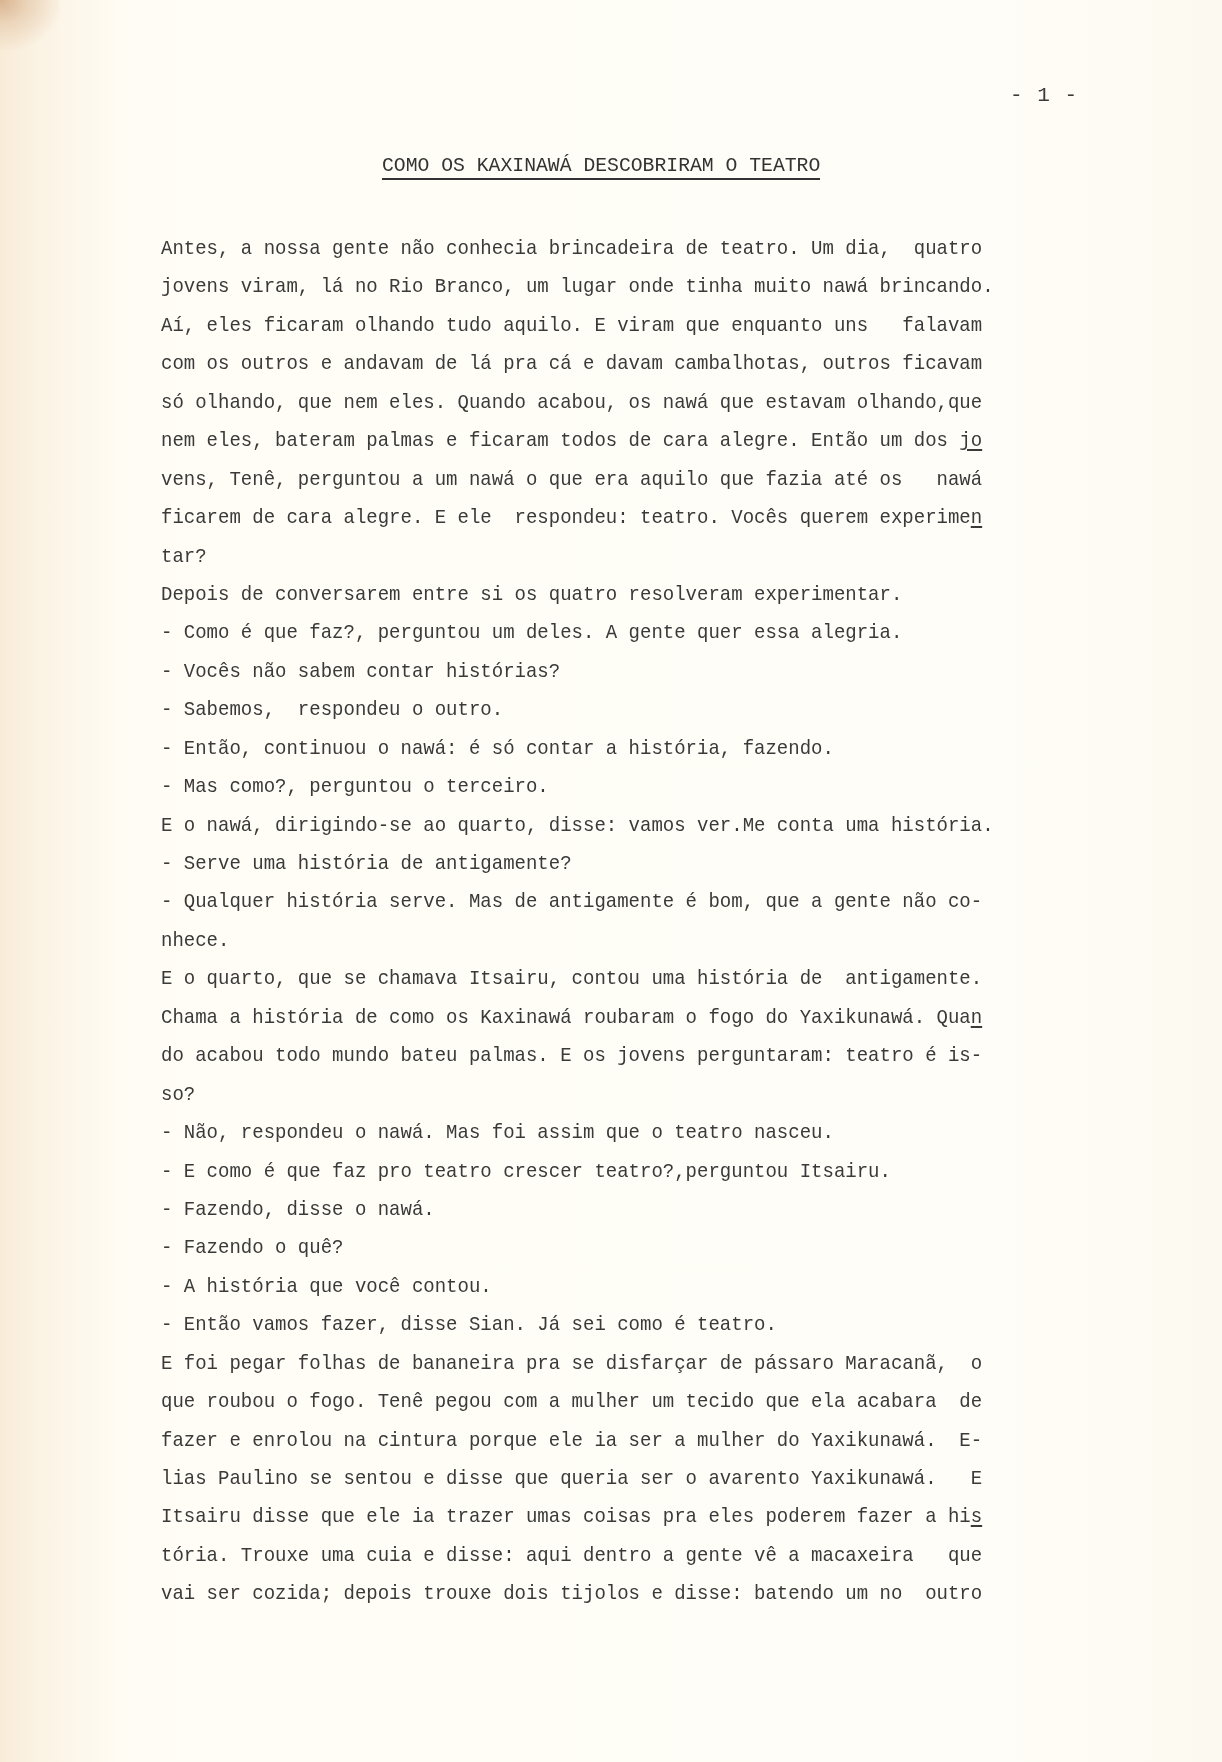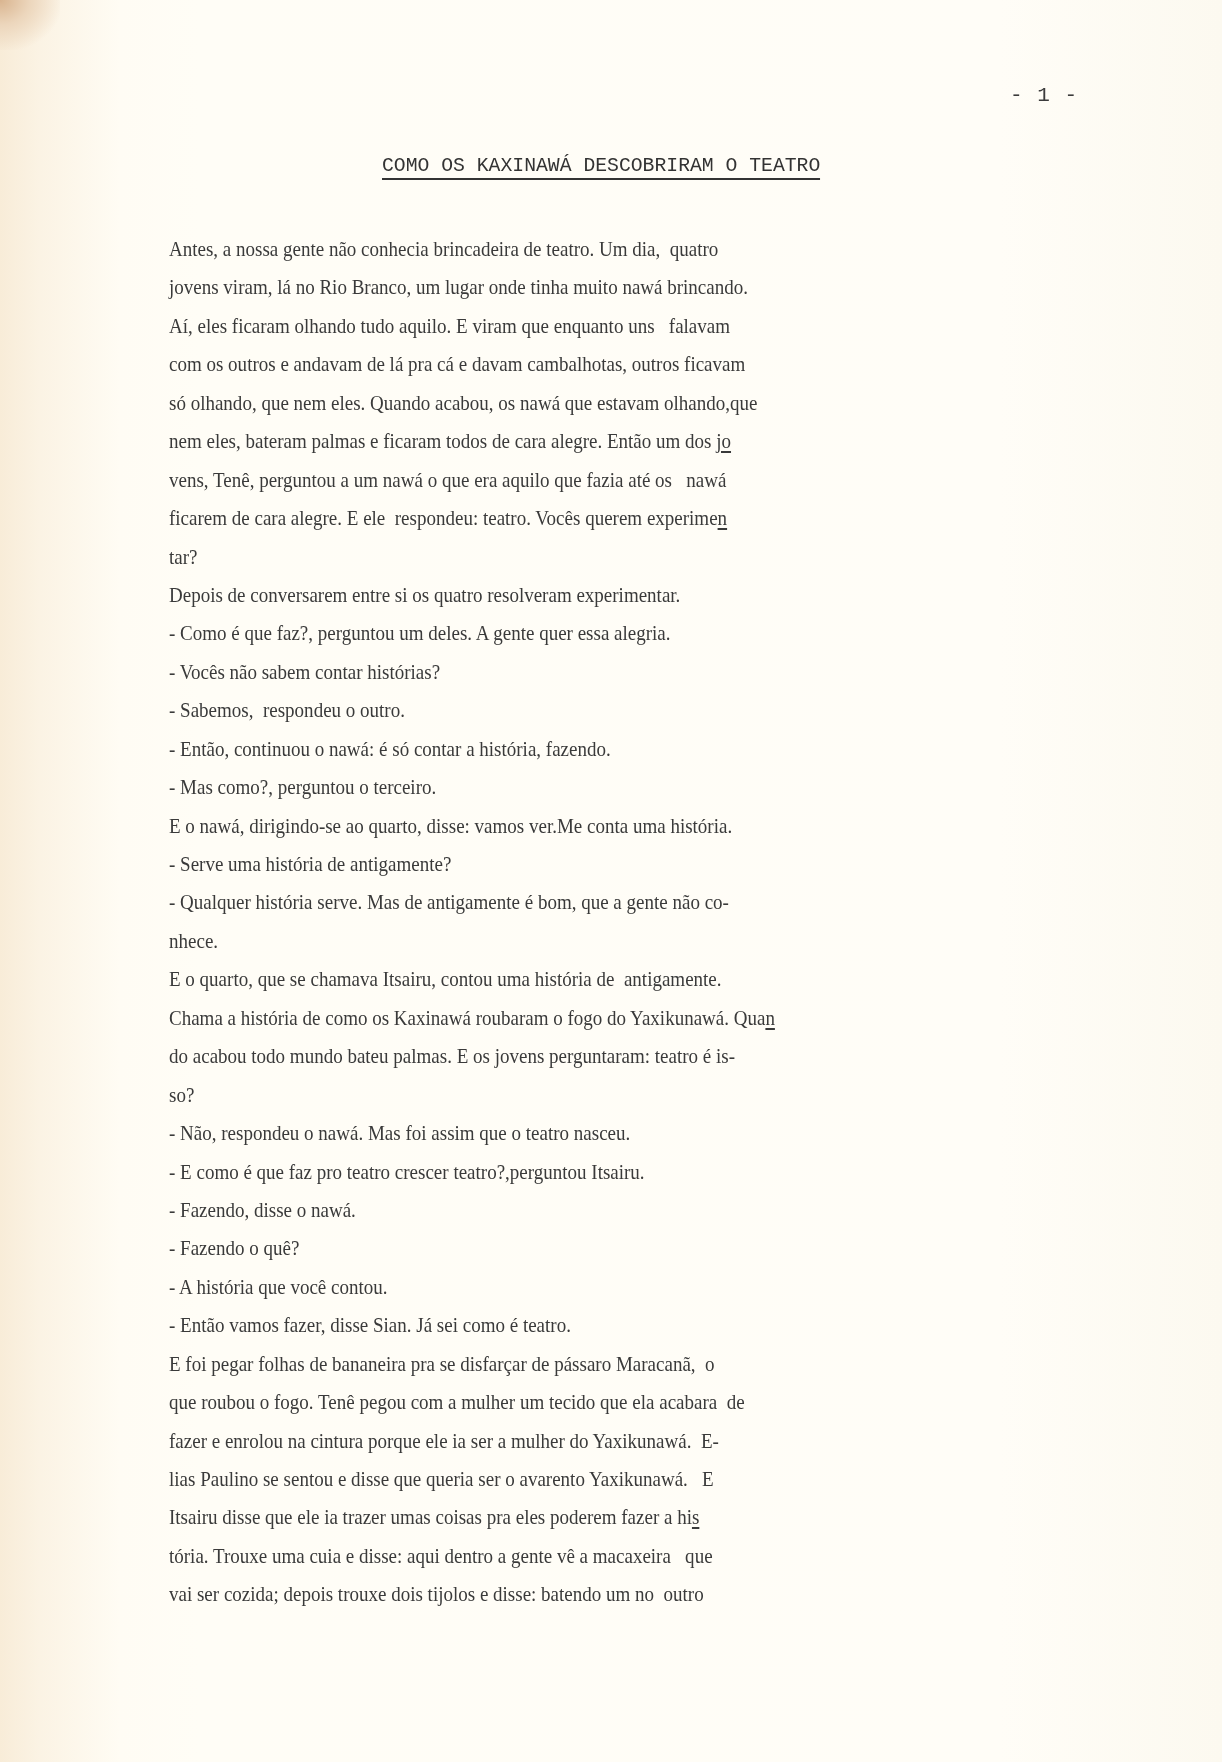--- a/index.html
+++ b/index.html
@@ -24,21 +24,21 @@
     font-size: 21px; letter-spacing: 1px; color: #3b3b3b;
   }
   .title {
     position: absolute; top: 154px; left: 382px;
     font-size: 21px; color: #333; letter-spacing: 0px;
     border-bottom: 2px solid #333; padding-bottom: 1px;
     transform: scaleX(0.94); transform-origin: left;
     white-space: nowrap;
   }
   .body-text {
-    position: absolute; left: 169px; top: 230px; width: 910px; font-family: Liberation Serif, serif;
+    position: absolute; left: 161px; top: 230px; width: 910px;
   }
   .line {
     height: 38.45px; line-height: 38.45px;
     font-size: 21px; white-space: pre; color: #3a3a3a;
     transform: scaleX(0.905); transform-origin: left;
     letter-spacing: 0px;
   }
   .ul { text-decoration: underline; text-decoration-thickness: 2px; text-underline-offset: 3px; }
 </style>
 </head>

